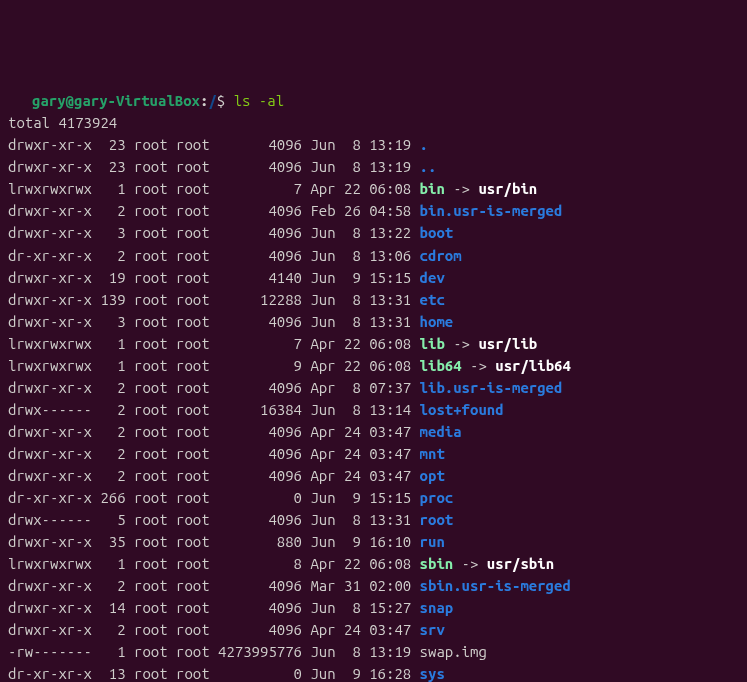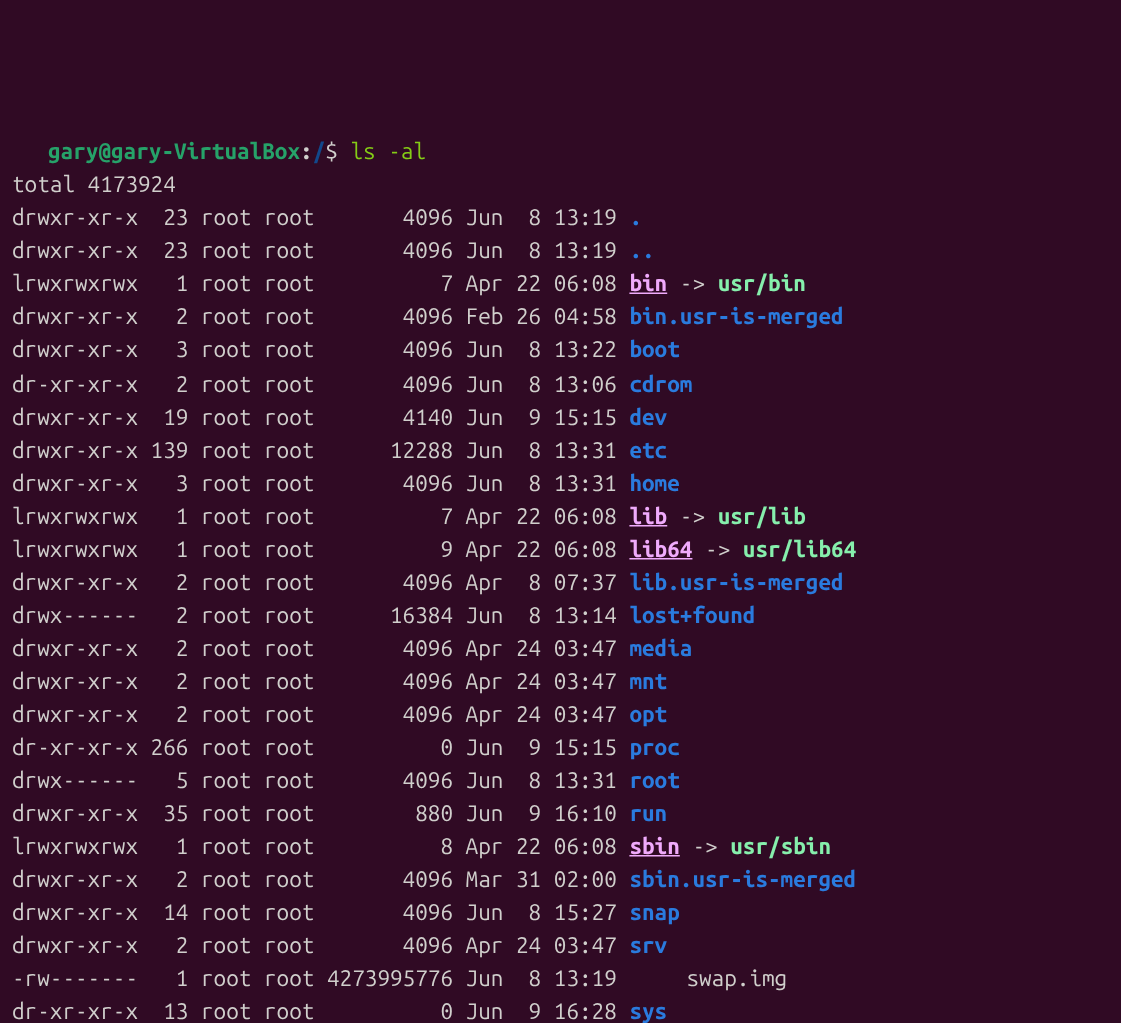--- a/index.html
+++ b/index.html
@@ -11,23 +11,23 @@
       margin: 0;
       padding: 2px 8px;
       white-space: pre;
     }
     .prompt-user { color: #26a269; font-weight: bold; margin-left: 24px; }
     .prompt-colon { color: #d0cfcc; font-weight: bold; }
     .prompt-path { color: #12488b; font-weight: bold; }
     .prompt-dollar { color: #d0cfcc; }
     .cmd { color: #84cc16; }
     .dir { color: #2a7bde; font-weight: bold; }
-    .link { color: #f0abfc; font-weight: bold; text-decoration: underline; }
-    .link-target { color: #86efac; font-weight: bold; }
-    .file { color: #d0cfcc; margin-left: 38px; }
+    .link { color: #86efac; font-weight: bold; }
+    .link-target { color: #ffffff; font-weight: bold; }
+    .file { color: #d0cfcc; }
     .row { display: block; }
   </style>
 </head>
 <body>
 
 
 
 <div><span class="row"><span class="prompt-user">gary@gary-VirtualBox</span><span class="prompt-colon">:</span><span class="prompt-path">/</span><span class="prompt-dollar">$</span> <span class="cmd">ls -al</span></span><span class="row">total 4173924</span><div id="listing"><span class="row"><span>drwxr-xr-x  23 root root       4096 Jun  8 13:19 </span><span class="dir">.</span></span><span class="row"><span>drwxr-xr-x  23 root root       4096 Jun  8 13:19 </span><span class="dir">..</span></span><span class="row"><span>lrwxrwxrwx   1 root root          7 Apr 22 06:08 </span><span class="link">bin</span><span> -&gt; </span><span class="link-target">usr/bin</span></span><span class="row"><span>drwxr-xr-x   2 root root       4096 Feb 26 04:58 </span><span class="dir">bin.usr-is-merged</span></span><span class="row"><span>drwxr-xr-x   3 root root       4096 Jun  8 13:22 </span><span class="dir">boot</span></span><span class="row"><span>dr-xr-xr-x   2 root root       4096 Jun  8 13:06 </span><span class="dir">cdrom</span></span><span class="row"><span>drwxr-xr-x  19 root root       4140 Jun  9 15:15 </span><span class="dir">dev</span></span><span class="row"><span>drwxr-xr-x 139 root root      12288 Jun  8 13:31 </span><span class="dir">etc</span></span><span class="row"><span>drwxr-xr-x   3 root root       4096 Jun  8 13:31 </span><span class="dir">home</span></span><span class="row"><span>lrwxrwxrwx   1 root root          7 Apr 22 06:08 </span><span class="link">lib</span><span> -&gt; </span><span class="link-target">usr/lib</span></span><span class="row"><span>lrwxrwxrwx   1 root root          9 Apr 22 06:08 </span><span class="link">lib64</span><span> -&gt; </span><span class="link-target">usr/lib64</span></span><span class="row"><span>drwxr-xr-x   2 root root       4096 Apr  8 07:37 </span><span class="dir">lib.usr-is-merged</span></span><span class="row"><span>drwx------   2 root root      16384 Jun  8 13:14 </span><span class="dir">lost+found</span></span><span class="row"><span>drwxr-xr-x   2 root root       4096 Apr 24 03:47 </span><span class="dir">media</span></span><span class="row"><span>drwxr-xr-x   2 root root       4096 Apr 24 03:47 </span><span class="dir">mnt</span></span><span class="row"><span>drwxr-xr-x   2 root root       4096 Apr 24 03:47 </span><span class="dir">opt</span></span><span class="row"><span>dr-xr-xr-x 266 root root          0 Jun  9 15:15 </span><span class="dir">proc</span></span><span class="row"><span>drwx------   5 root root       4096 Jun  8 13:31 </span><span class="dir">root</span></span><span class="row"><span>drwxr-xr-x  35 root root        880 Jun  9 16:10 </span><span class="dir">run</span></span><span class="row"><span>lrwxrwxrwx   1 root root          8 Apr 22 06:08 </span><span class="link">sbin</span><span> -&gt; </span><span class="link-target">usr/sbin</span></span><span class="row"><span>drwxr-xr-x   2 root root       4096 Mar 31 02:00 </span><span class="dir">sbin.usr-is-merged</span></span><span class="row"><span>drwxr-xr-x  14 root root       4096 Jun  8 15:27 </span><span class="dir">snap</span></span><span class="row"><span>drwxr-xr-x   2 root root       4096 Apr 24 03:47 </span><span class="dir">srv</span></span><span class="row"><span>-rw-------   1 root root 4273995776 Jun  8 13:19 </span><span class="file">swap.img</span></span><span class="row"><span>dr-xr-xr-x  13 root root          0 Jun  9 16:28 </span><span class="dir">sys</span></span></div></div>
 
 

